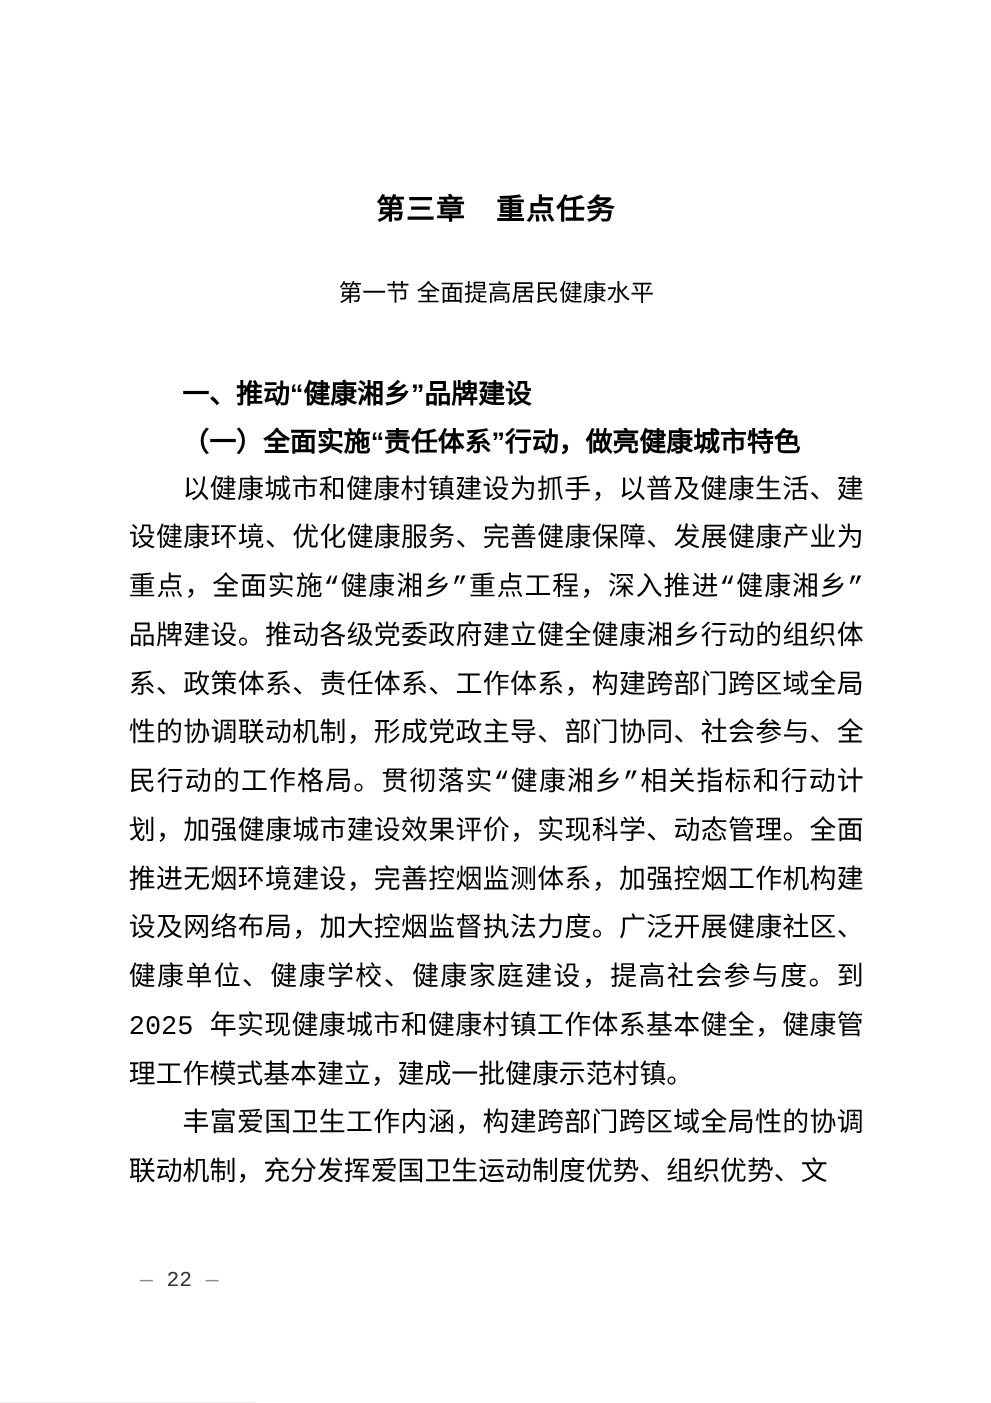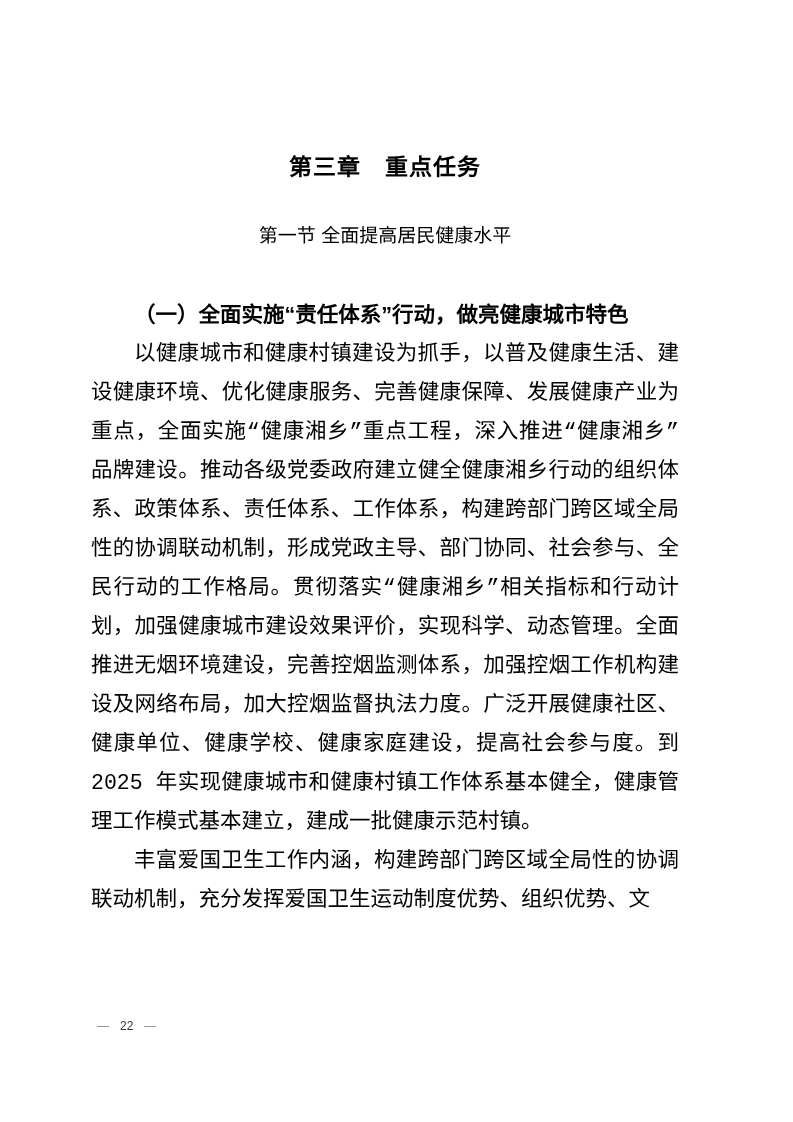--- a/index.html
+++ b/index.html
@@ -12,21 +12,21 @@
     position: relative;
     width: 793px;
     height: 1122px;
     margin: 0 auto;
     background: #ffffff;
     color: #000000;
     overflow: hidden;
   }
   .page-inner {
     position: absolute;
-    left: 91px;
+    left: 103px;
     top: 0;
     width: 588px;
   }
   .chapter-title {
     margin: 152px 0 0 0;
     text-align: center;
     font-family: "Liberation Sans", "DejaVu Sans", sans-serif;
     font-weight: 700;
     font-size: 23px;
     line-height: 30px;
@@ -52,43 +52,44 @@
     text-indent: 2em;
     font-family: Liberation Mono, monospace;
   }
   .body-text p.heading {
     font-family: "Liberation Sans", "DejaVu Sans", sans-serif;
     font-weight: 700;
     text-align: left;
   }
   .page-footer {
     position: absolute;
-    left: 97px;
+    left: 112px;
     top: 1013px;
-    font-family: Liberation Sans, sans-serif;
-    font-size: 12px;
+    font-family: Liberation Mono, monospace;
+    font-size: 17px;
     line-height: 26px;
     white-space: nowrap;
   }
   .page-footer .dash {
     color: #8a8a8a;
   }
   .page-footer .page-num {
     color: #333333;
     margin: 0 11px;
   }
 </style>
 </head>
 <body>
 
 <div class="page">
   <div class="page-inner">
     <h1 class="chapter-title">第三章　重点任务</h1>
     <h2 class="section-title">第一节 全面提高居民健康水平</h2>
     <div class="body-text">
+      <p class="heading">一、推动“健康湘乡”品牌建设</p>
       <p class="heading">（一）全面实施“责任体系”行动，做亮健康城市特色</p>
       <p class="para">以健康城市和健康村镇建设为抓手，以普及健康生活、建设健康环境、优化健康服务、完善健康保障、发展健康产业为重点，全面实施“健康湘乡”重点工程，深入推进“健康湘乡”品牌建设。推动各级党委政府建立健全健康湘乡行动的组织体系、政策体系、责任体系、工作体系，构建跨部门跨区域全局性的协调联动机制，形成党政主导、部门协同、社会参与、全民行动的工作格局。贯彻落实“健康湘乡”相关指标和行动计划，加强健康城市建设效果评价，实现科学、动态管理。全面推进无烟环境建设，完善控烟监测体系，加强控烟工作机构建设及网络布局，加大控烟监督执法力度。广泛开展健康社区、健康单位、健康学校、健康家庭建设，提高社会参与度。到 2025 年实现健康城市和健康村镇工作体系基本健全，健康管理工作模式基本建立，建成一批健康示范村镇。</p>
       <p class="para">丰富爱国卫生工作内涵，构建跨部门跨区域全局性的协调联动机制，充分发挥爱国卫生运动制度优势、组织优势、文</p>
     </div>
   </div>
   <div class="page-footer">
     <span class="dash">—</span><span class="page-num">22</span><span class="dash">—</span>
   </div>
 </div>
 

